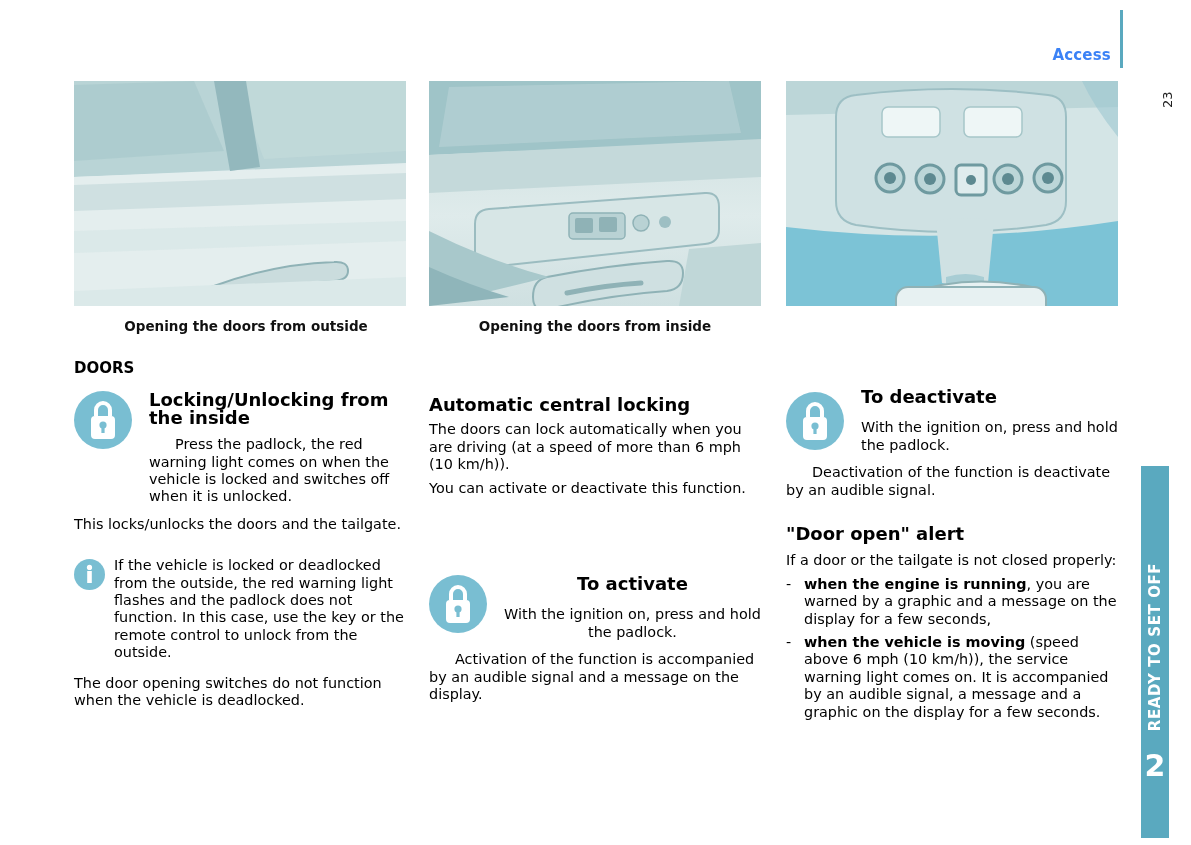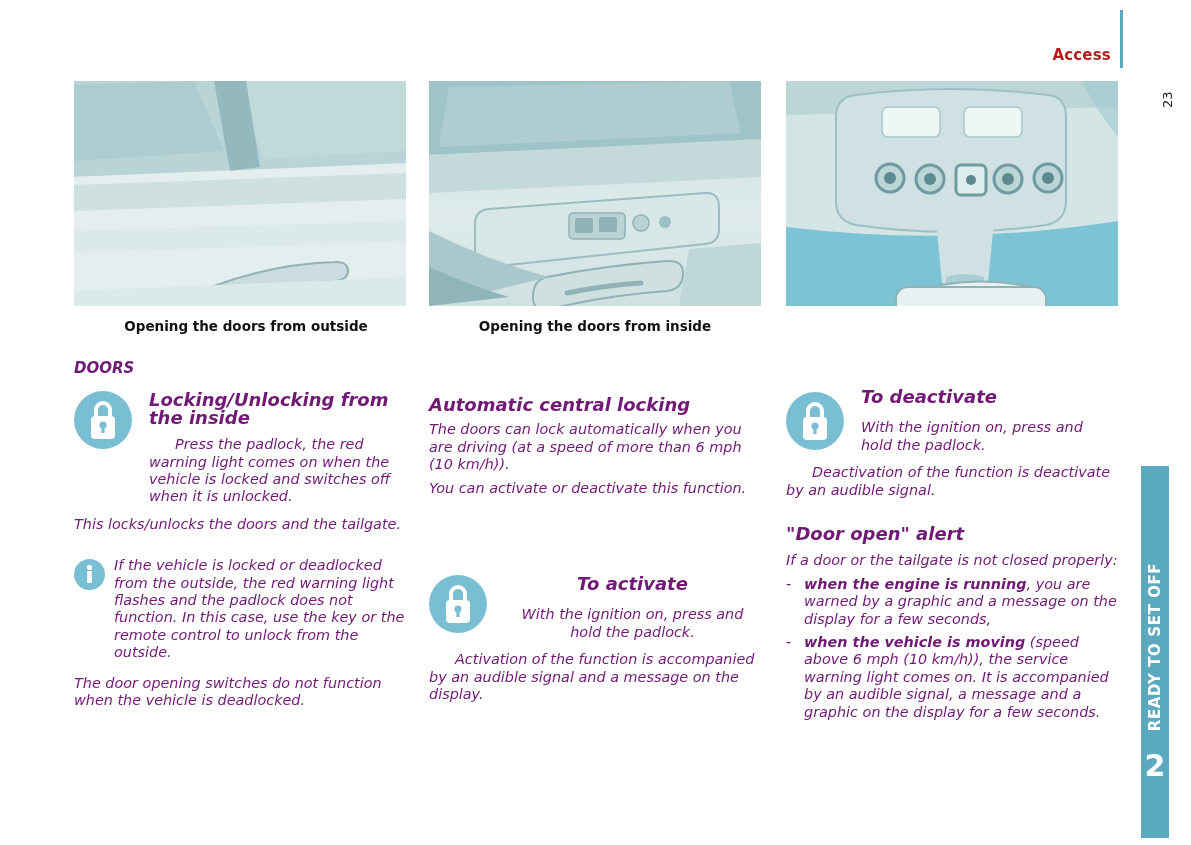--- a/index.html
+++ b/index.html
@@ -12,21 +12,21 @@
     overflow:hidden;
   }
   .page{position:absolute;inset:0;}
 
   
   .header-rule{
     position:absolute;left:1120px;top:10px;width:3px;height:58px;background:#5aa9bf;
   }
   .header-title{
     position:absolute;right:80px;top:46px;
-    font-size:15px;font-weight:bold;letter-spacing:.2px;color:#b91c1c;
+    font-size:15px;font-weight:bold;letter-spacing:.2px;color:#3b82f6;
   }
 
   
   .side-tab{
     position:absolute;left:1141px;top:466px;width:28px;height:372px;
     background:#5aa9bf;
   }
   .side-tab-label{
     position:absolute;left:-162px;top:172px;width:352px;
     transform:rotate(-90deg);
@@ -44,21 +44,21 @@
     transform:rotate(-90deg);transform-origin:left top;
   }
 
   
   .photo{position:absolute;overflow:hidden;}
   .cap{
     position:absolute;font-size:13.5px;font-weight:bold;color:#111;text-align:center;
   }
 
   
-  .col{position:absolute;font-size:14.4px;line-height:17.4px;color:#701a75;font-style:italic;}
+  .col{position:absolute;font-size:14.4px;line-height:17.4px;color:#000000;}
   .h-section{font-size:15px;font-weight:bold;margin:0 0 6px 0;}
   .h-sub{font-size:18px;font-weight:bold;margin:0 0 4px 0;}
   p{margin:0 0 0 0;}
   .indent{text-indent:26px;}
   .bold{font-weight:bold;}
 
   
   .icon-circle{
     position:absolute;width:58px;height:58px;border-radius:50%;
     background:#79bed2;

